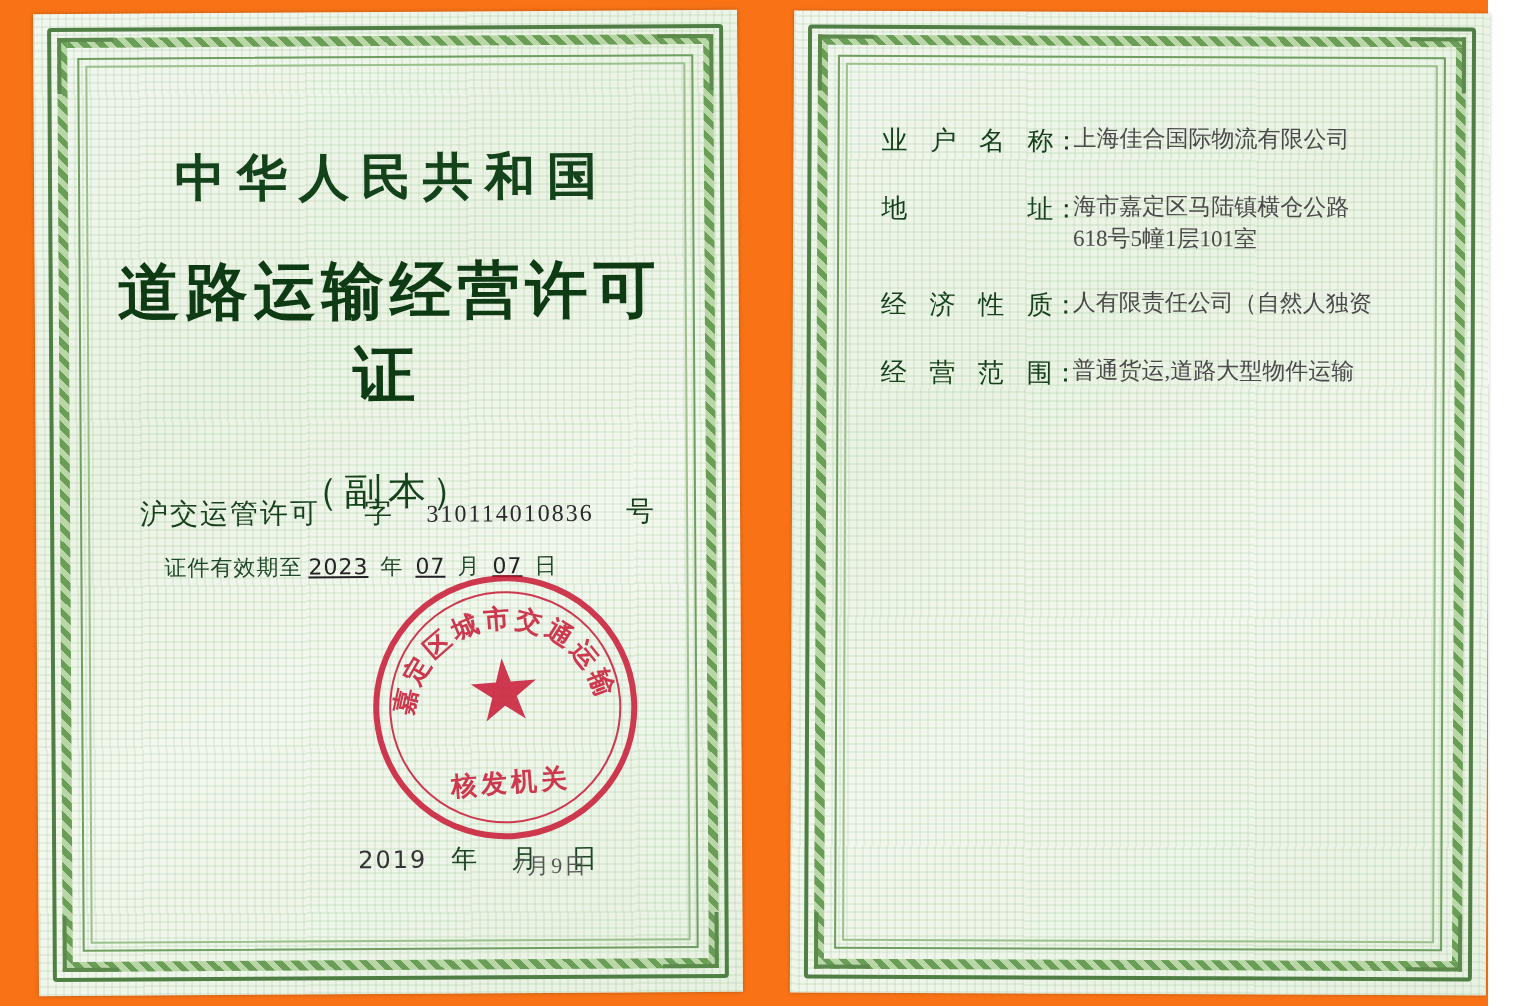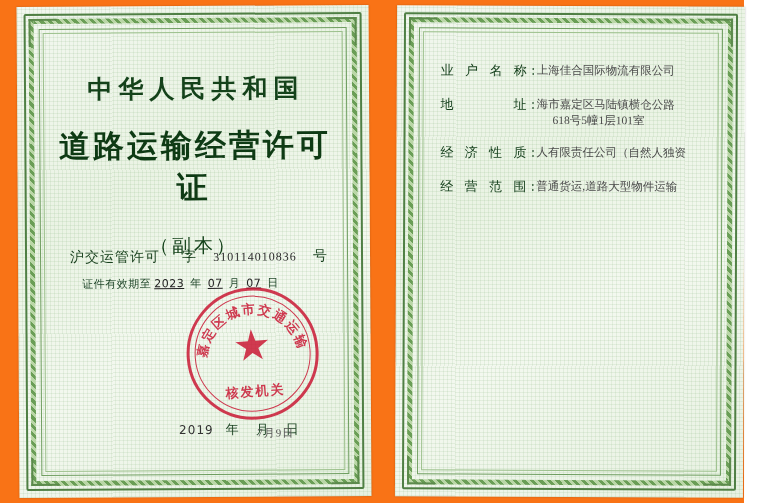--- a/index.html
+++ b/index.html
@@ -262,21 +262,21 @@
     text-align: center;
   }
   .field .value {
     flex: 1;
     font-family: Liberation Serif, serif;
     font-size: 11.5px;
     line-height: 16px;
     color: #4a4a4a;
     word-break: break-all;
   }
-  .field .value .line2 { display: block; margin-left: 16px; }
+  .field .value .line2 { display: block; }
 </style>
 </head>
 <body>
 
 <div id="page">
 
   <div class="cert left">
     <div class="frame-outer"></div>
     <div class="frame-mid"></div>
     <div class="frame-inner"></div>

